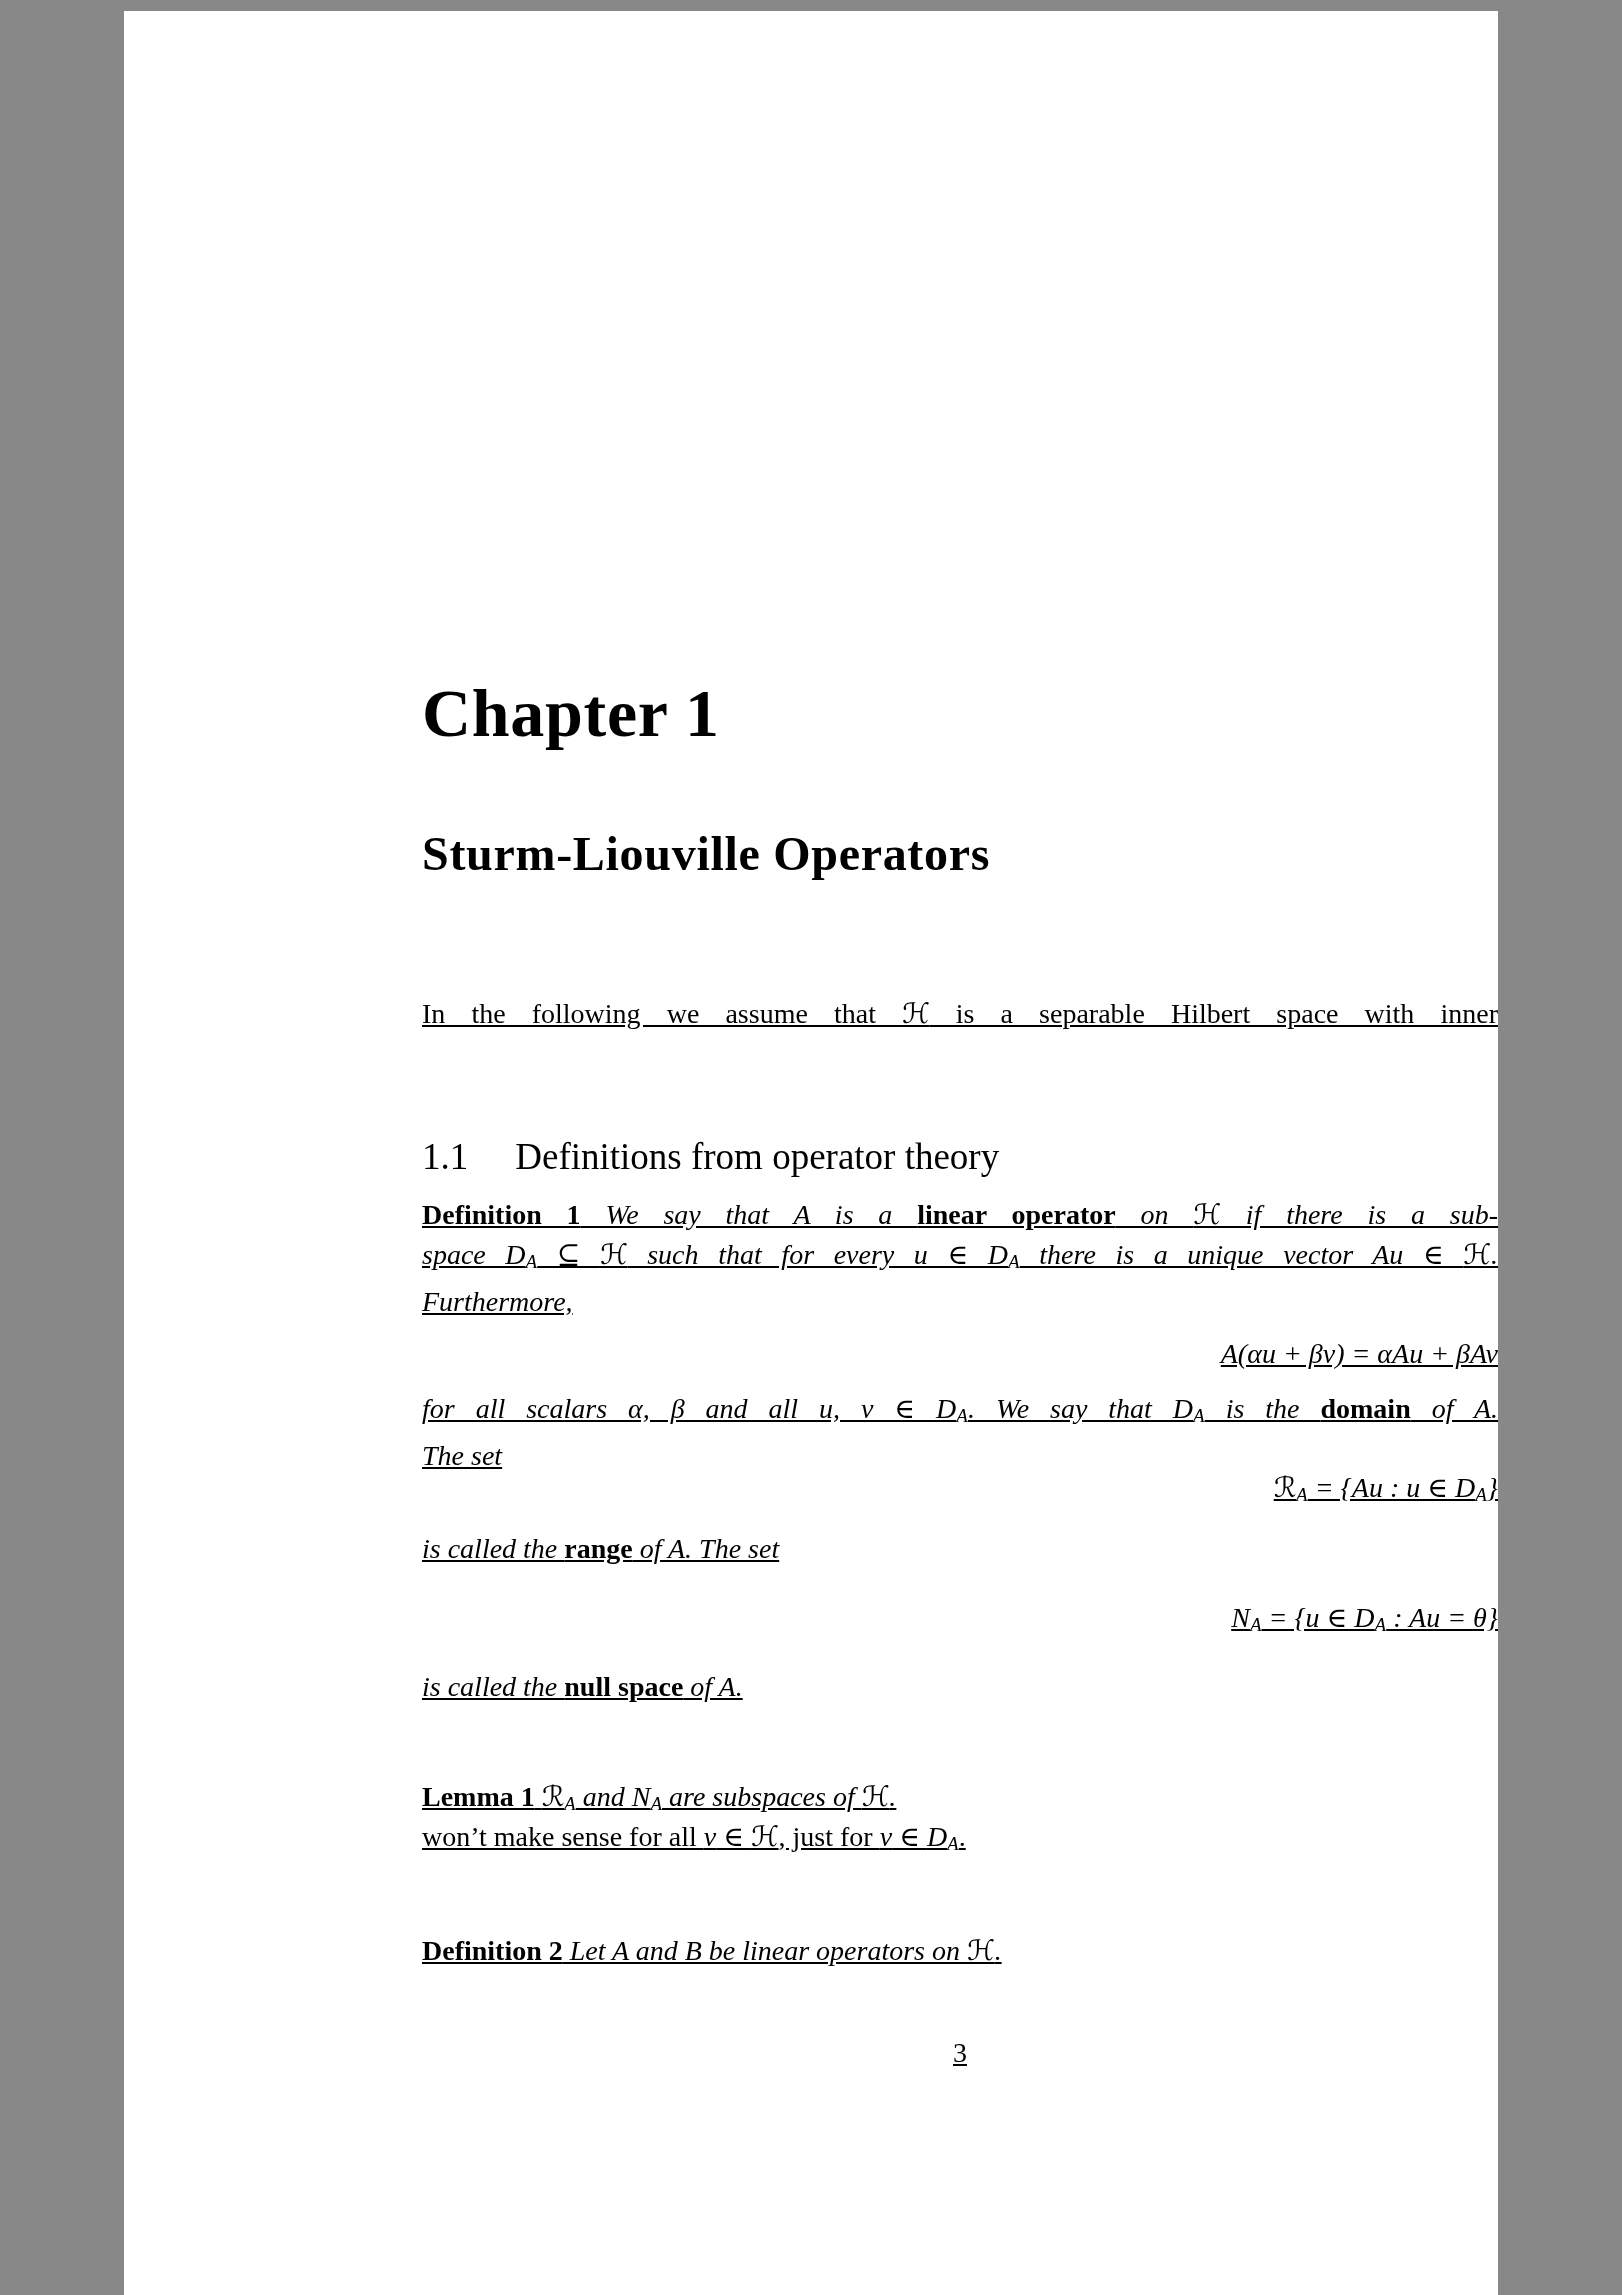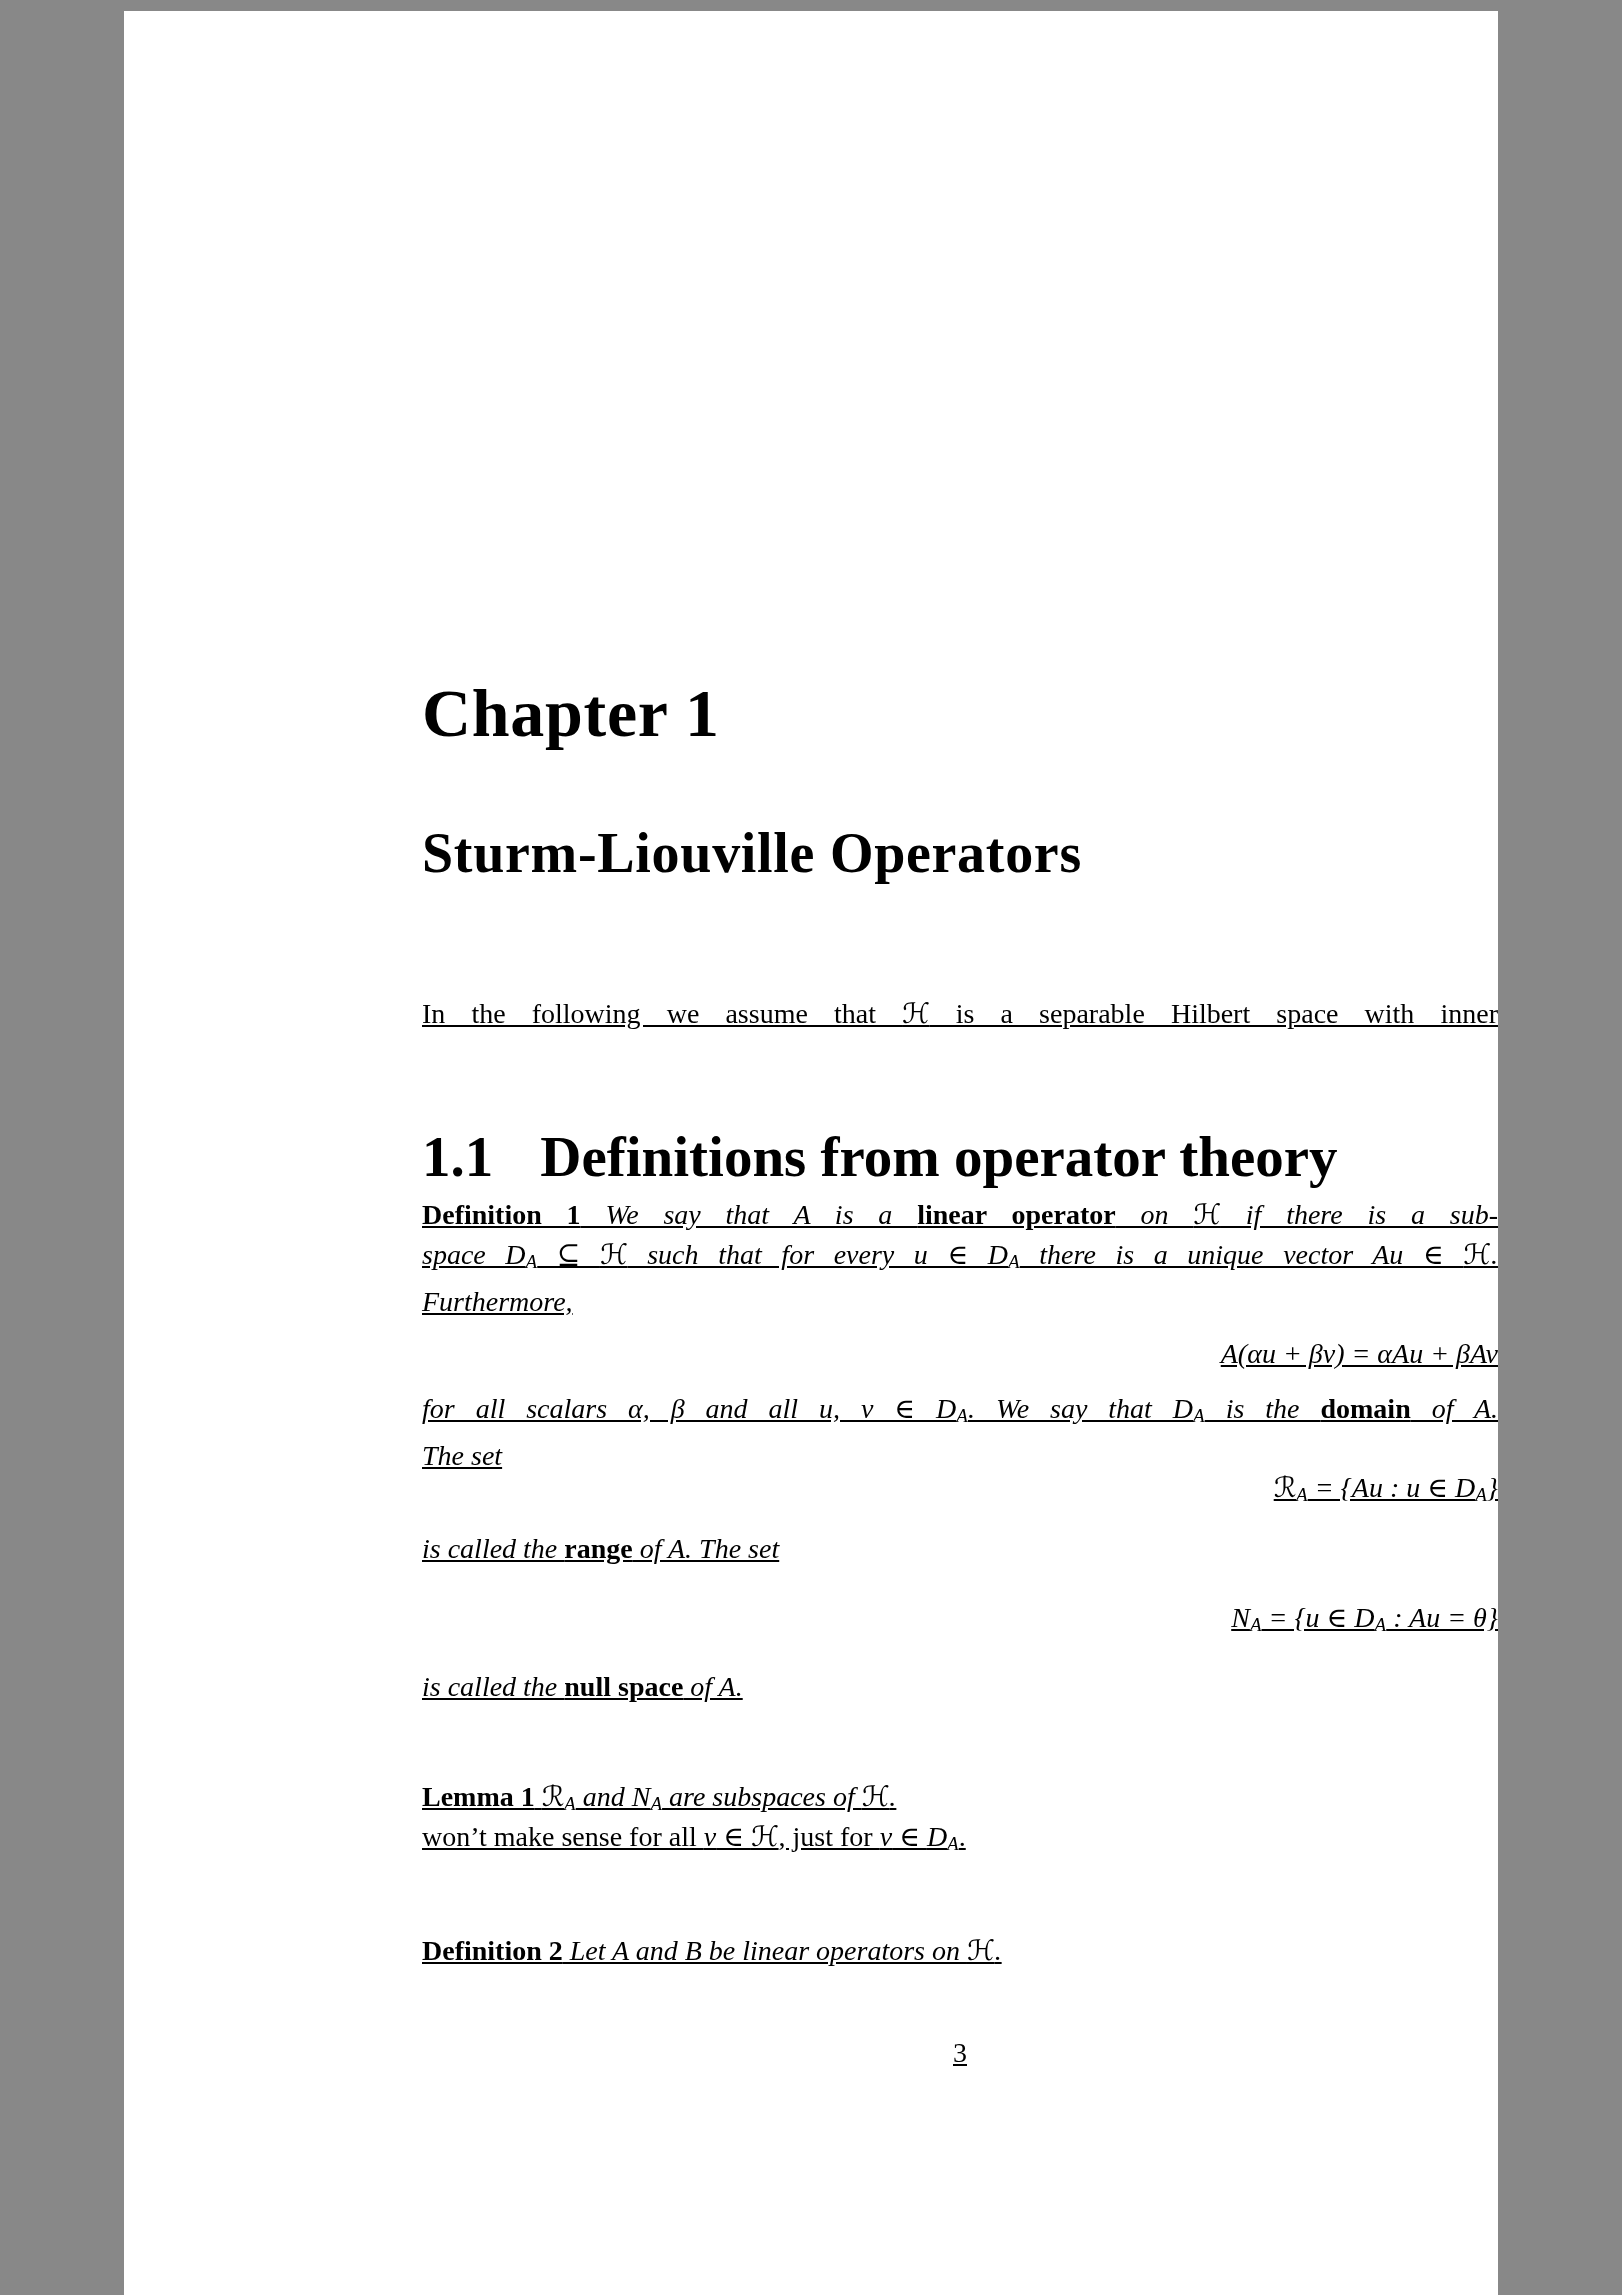--- a/index.html
+++ b/index.html
@@ -4,22 +4,22 @@
 <style>
   html,body{margin:0;padding:0;background:#888;}
   .page{
     position:relative;width:1374px;height:2295px;background:#ffffff;color:#000;
     font-family:"Liberation Serif","DejaVu Serif","DejaVu Sans",serif;
     margin:11px auto;overflow:hidden;
   }
   .content{position:absolute;left:298px;top:0;width:1076px;}
   .blk{position:absolute;left:0;width:100%;margin:0;}
   .chapnum{font-size:68px;font-weight:bold;line-height:73px;letter-spacing:0.7px;}
-  .chaptitle{font-size:56px;font-weight:bold;line-height:77px;letter-spacing:0.7px;}
-  .section-h{font-size:57px;font-weight:bold;line-height:51px;}
+  .chaptitle{font-size:48px;font-weight:bold;line-height:77px;letter-spacing:0.7px;}
+  .section-h{font-size:37px;font-weight:normal;line-height:51px;}
   .secnum{margin-right:47px;}
   .body-text{font-size:28px;line-height:40px;text-decoration:underline;}
   .jline{text-align:justify;text-align-last:justify;}
   .thm{font-style:italic;}
   .label{font-style:normal;font-weight:bold;}
   .bu{font-style:normal;font-weight:bold;}
   .mv{font-style:italic;}
   .scr{font-family:"DejaVu Serif","DejaVu Sans",serif;}
   .sub{font-size:68%;font-style:italic;vertical-align:-0.22em;}
   .eq{text-align:right;font-style:italic;}

